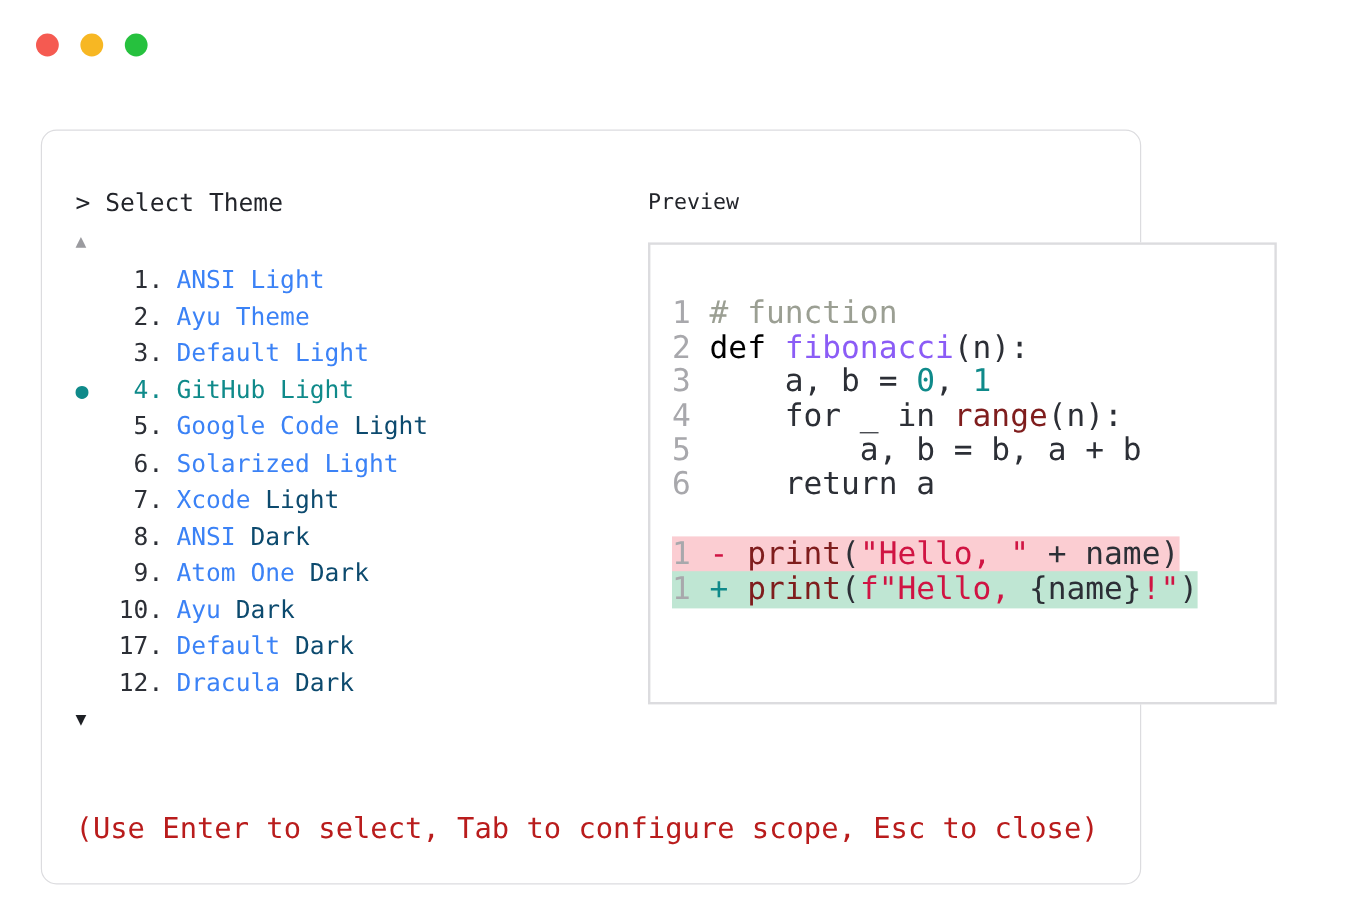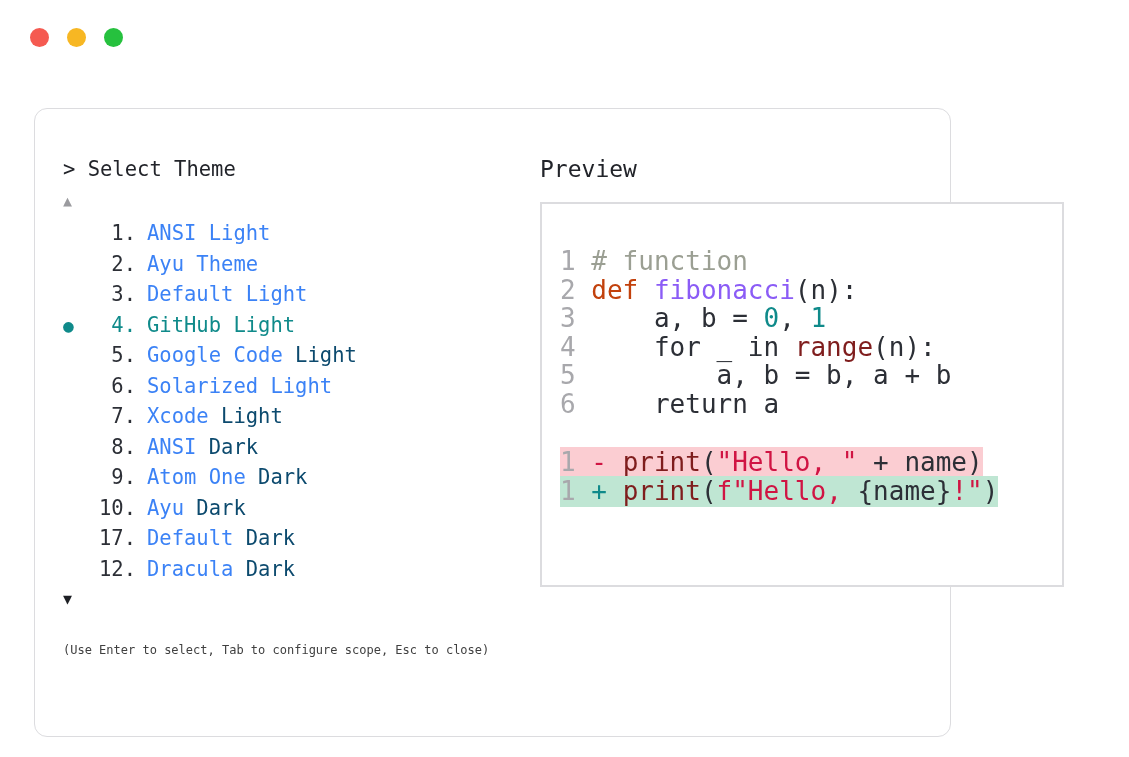--- a/index.html
+++ b/index.html
@@ -112,36 +112,36 @@
     color: #0c4a6e;
   }
   .theme-row.selected .row-num,
   .theme-row.selected .row-name {
     color: #0f8a8a;
   }
 
   .hint-line {
     position: absolute;
     left: 28px;
-    top: 528px;
-    font-size: 12px;
+    top: 568px;
+    font-size: 24px;
     line-height: 26px;
-    color: #404040;
+    color: #b91c1c;
     white-space: pre;
   }
 
   
   .right-col {
     position: absolute;
     left: 505px;
     top: 47px;
     width: 525px;
   }
   .preview-label {
-    font-size: 23px;
+    font-size: 18px;
     line-height: 26px;
     color: #22242a;
     white-space: pre;
   }
   .preview-box {
     margin-top: 20px;
     width: 524px;
     height: 385px;
     box-sizing: border-box;
     border: 2px solid #dcdcdf;
@@ -153,21 +153,21 @@
     font-size: 26px;
     line-height: 28.5px;
     white-space: pre;
     color: #2c2f36;
   }
   .code-line { white-space: pre; height: 28.5px; }
   .ln {
     color: #a8a8ac;
   }
   .tok-comment  { color: #9b9f93; }
-  .tok-keyword  { color: #c2410c; }
+  .tok-keyword  { color: #000000; }
   .tok-func     { color: #8b5cf6; }
   .tok-builtin  { color: #7f1d1d; }
   .tok-number   { color: #0f8a8a; }
   .tok-string   { color: #d01443; }
   .tok-plain    { color: #2c2f36; }
 
   .diff-gap { height: 29px; }
   .diff-line { white-space: pre; height: 28.5px; line-height: 28.5px; }
   .diff-hl {
     display: inline-block;

